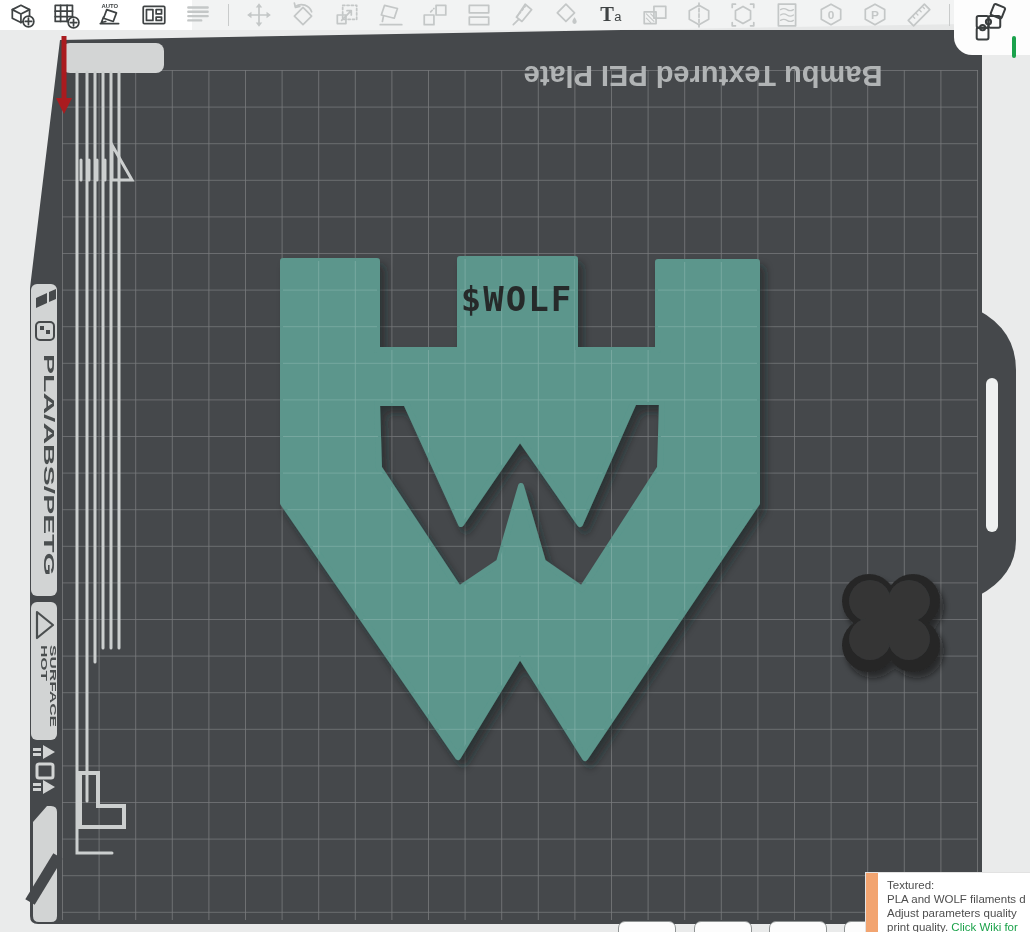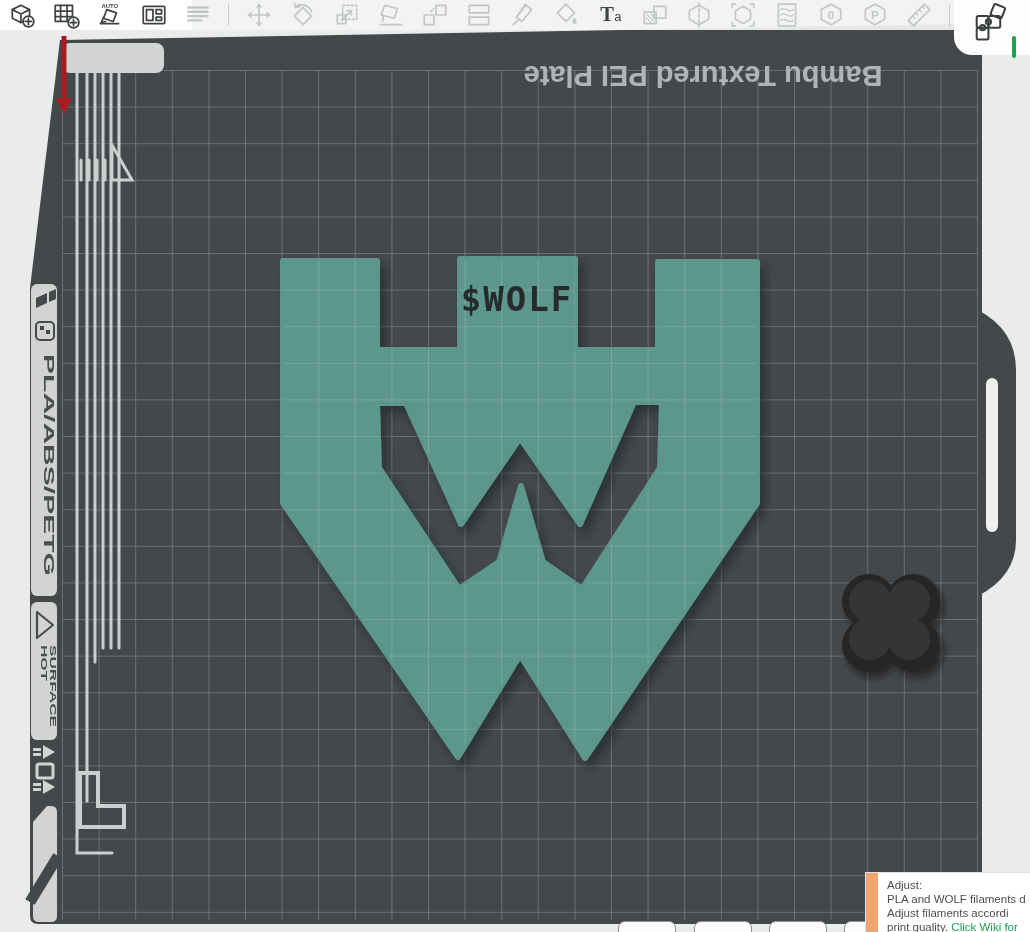--- a/index.html
+++ b/index.html
@@ -314,18 +314,18 @@
 </svg>
 
 <div class="plate-btn" style="left:618px"></div>
 <div class="plate-btn" style="left:694px"></div>
 <div class="plate-btn" style="left:769px"></div>
 <div class="plate-btn" style="left:844px"></div>
 
 <div class="warning">
   <div class="bar"></div>
   <div class="body">
-    <div>Adjust:</div>
+    <div>Textured:</div>
     <div>PLA and WOLF filaments d</div>
-    <div>Adjust filaments accordi</div>
+    <div>Adjust parameters quality</div>
     <div><span>print quality. </span><a>Click Wiki for</a></div>
   </div>
 </div>
 
 </body></html>

